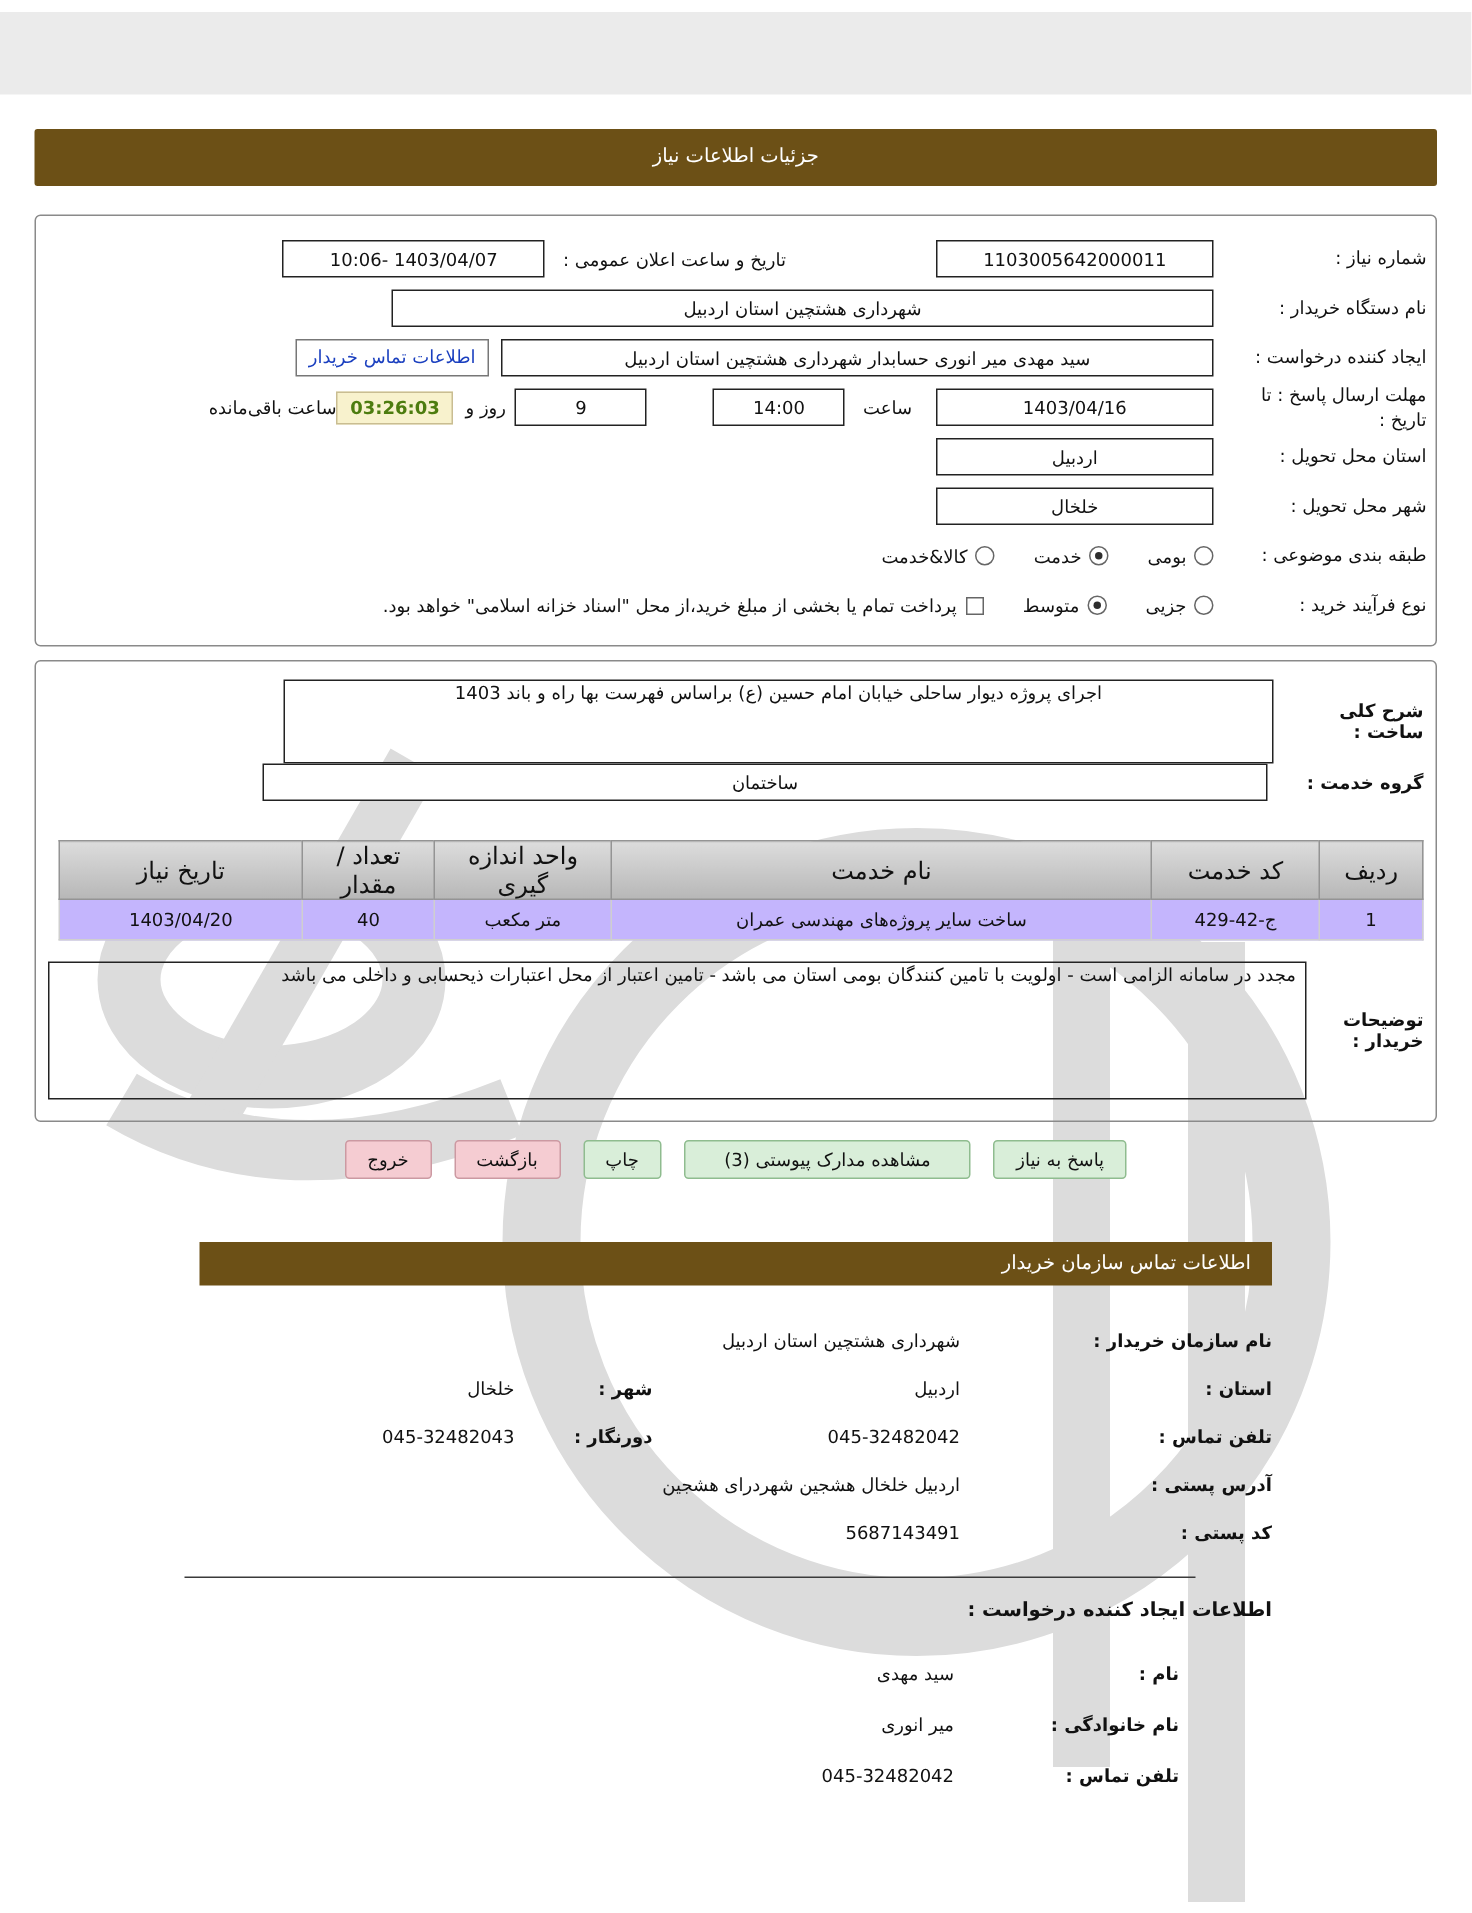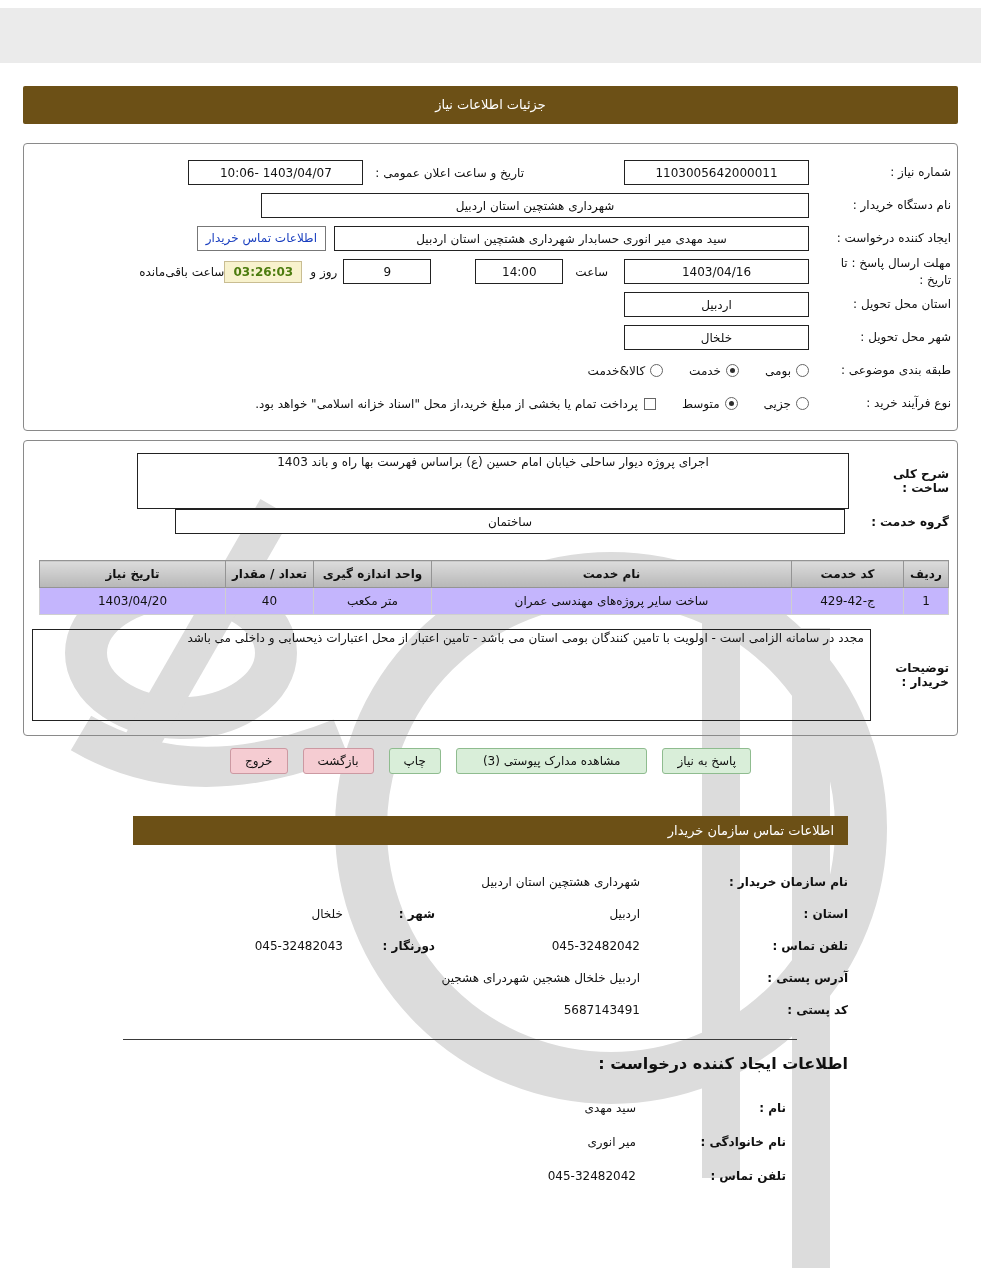--- a/index.html
+++ b/index.html
@@ -49,29 +49,29 @@
     display:inline-block; width:13px; height:13px; border:1px solid #666; border-radius:50%;
     background:#fff; position:relative; margin-left:5px; flex:none;
   }
   .radio.checked::after { content:""; position:absolute; inset:3px; border-radius:50%; background:#2e2e2e; }
   .checkbox { display:inline-block; width:12px; height:12px; border:1px solid #666; background:#fff; margin-left:6px; flex:none; }
 
   .drow { display:flex; align-items:center; }
   .blabel { font-weight:bold; flex:none; text-align:right; padding-left:6px; }
   .w95 { width:100px; } .w75 { width:78px; }
   .tarea { border:1px solid #222; background:transparent; overflow:hidden; line-height:15px; }
-  .desc { width:712px; height:56px; text-align:center; padding:1px 6px; }
+  .desc { width:660px; height:56px; text-align:center; padding:1px 6px; }
   .notes { width:840px; height:92px; text-align:right; padding:1px 6px; }
   .sec-heading { font-weight:bold; font-size:13px; margin:14px 2px 10px; }
   .group-row { margin-bottom:26px; }
   .wgroup { width:670px; margin-right:4px; }
   .svc-table { width:910px; border-collapse:collapse; margin:0 0 14px auto; direction:rtl; }
   .svc-table th {
     background:linear-gradient(#dcdcdc,#b7b7b7); border:1px solid #949494;
-    height:27px; font-weight:bold; font-size:12px; padding:0 4px;
+    height:27px; font-weight:normal; font-size:16px; padding:0 16px;
   }
   .svc-table td { border:1px solid #cfcfcf; background:#c4b5fd; height:27px; text-align:center; padding:0 4px; }
   .c-row { width:45px; } .c-code { width:112px; } .c-name { width:360px; }
   .c-unit { width:118px; } .c-qty { width:88px; }
 
   .btnrow { display:flex; justify-content:center; gap:15px; margin-top:12px; }
   .btn {
     height:26px; padding:0 14px; border-radius:3px; font-family:inherit; font-size:12px;
     cursor:pointer; color:#111;
   }
@@ -80,21 +80,21 @@
   .btn.wide { padding:0 26px; }
 
   .contact { width:715px; margin:0 auto; padding-top:30px; }
   .crow { display:flex; align-items:baseline; margin-bottom:12px; min-height:20px; }
   .clab { font-weight:bold; width:130px; flex:none; }
   .cval { margin-right:78px; width:205px; flex:none; }
   .clab2 { font-weight:bold; width:80px; flex:none; }
   .cval2 { margin-right:12px; width:130px; flex:none; }
   .divider { border:none; border-top:1px solid #3a3a3a; margin:16px 161px 0 100px; }
   .creator-wrap { width:715px; margin:0 auto; }
-  .cheading { font-weight:bold; font-size:16px; margin:14px 0 28px; }
+  .cheading { font-weight:bold; font-size:13px; margin:14px 0 28px; }
   .creator-rows { padding-right:62px; }
   .creator-rows .crow { margin-bottom:14px; }
   .clab-s { font-weight:bold; width:95px; flex:none; }
   .cval-s { margin-right:55px; width:200px; flex:none; }
 </style>
 </head>
 <body>
 
 <div class="topbar"></div>
 

